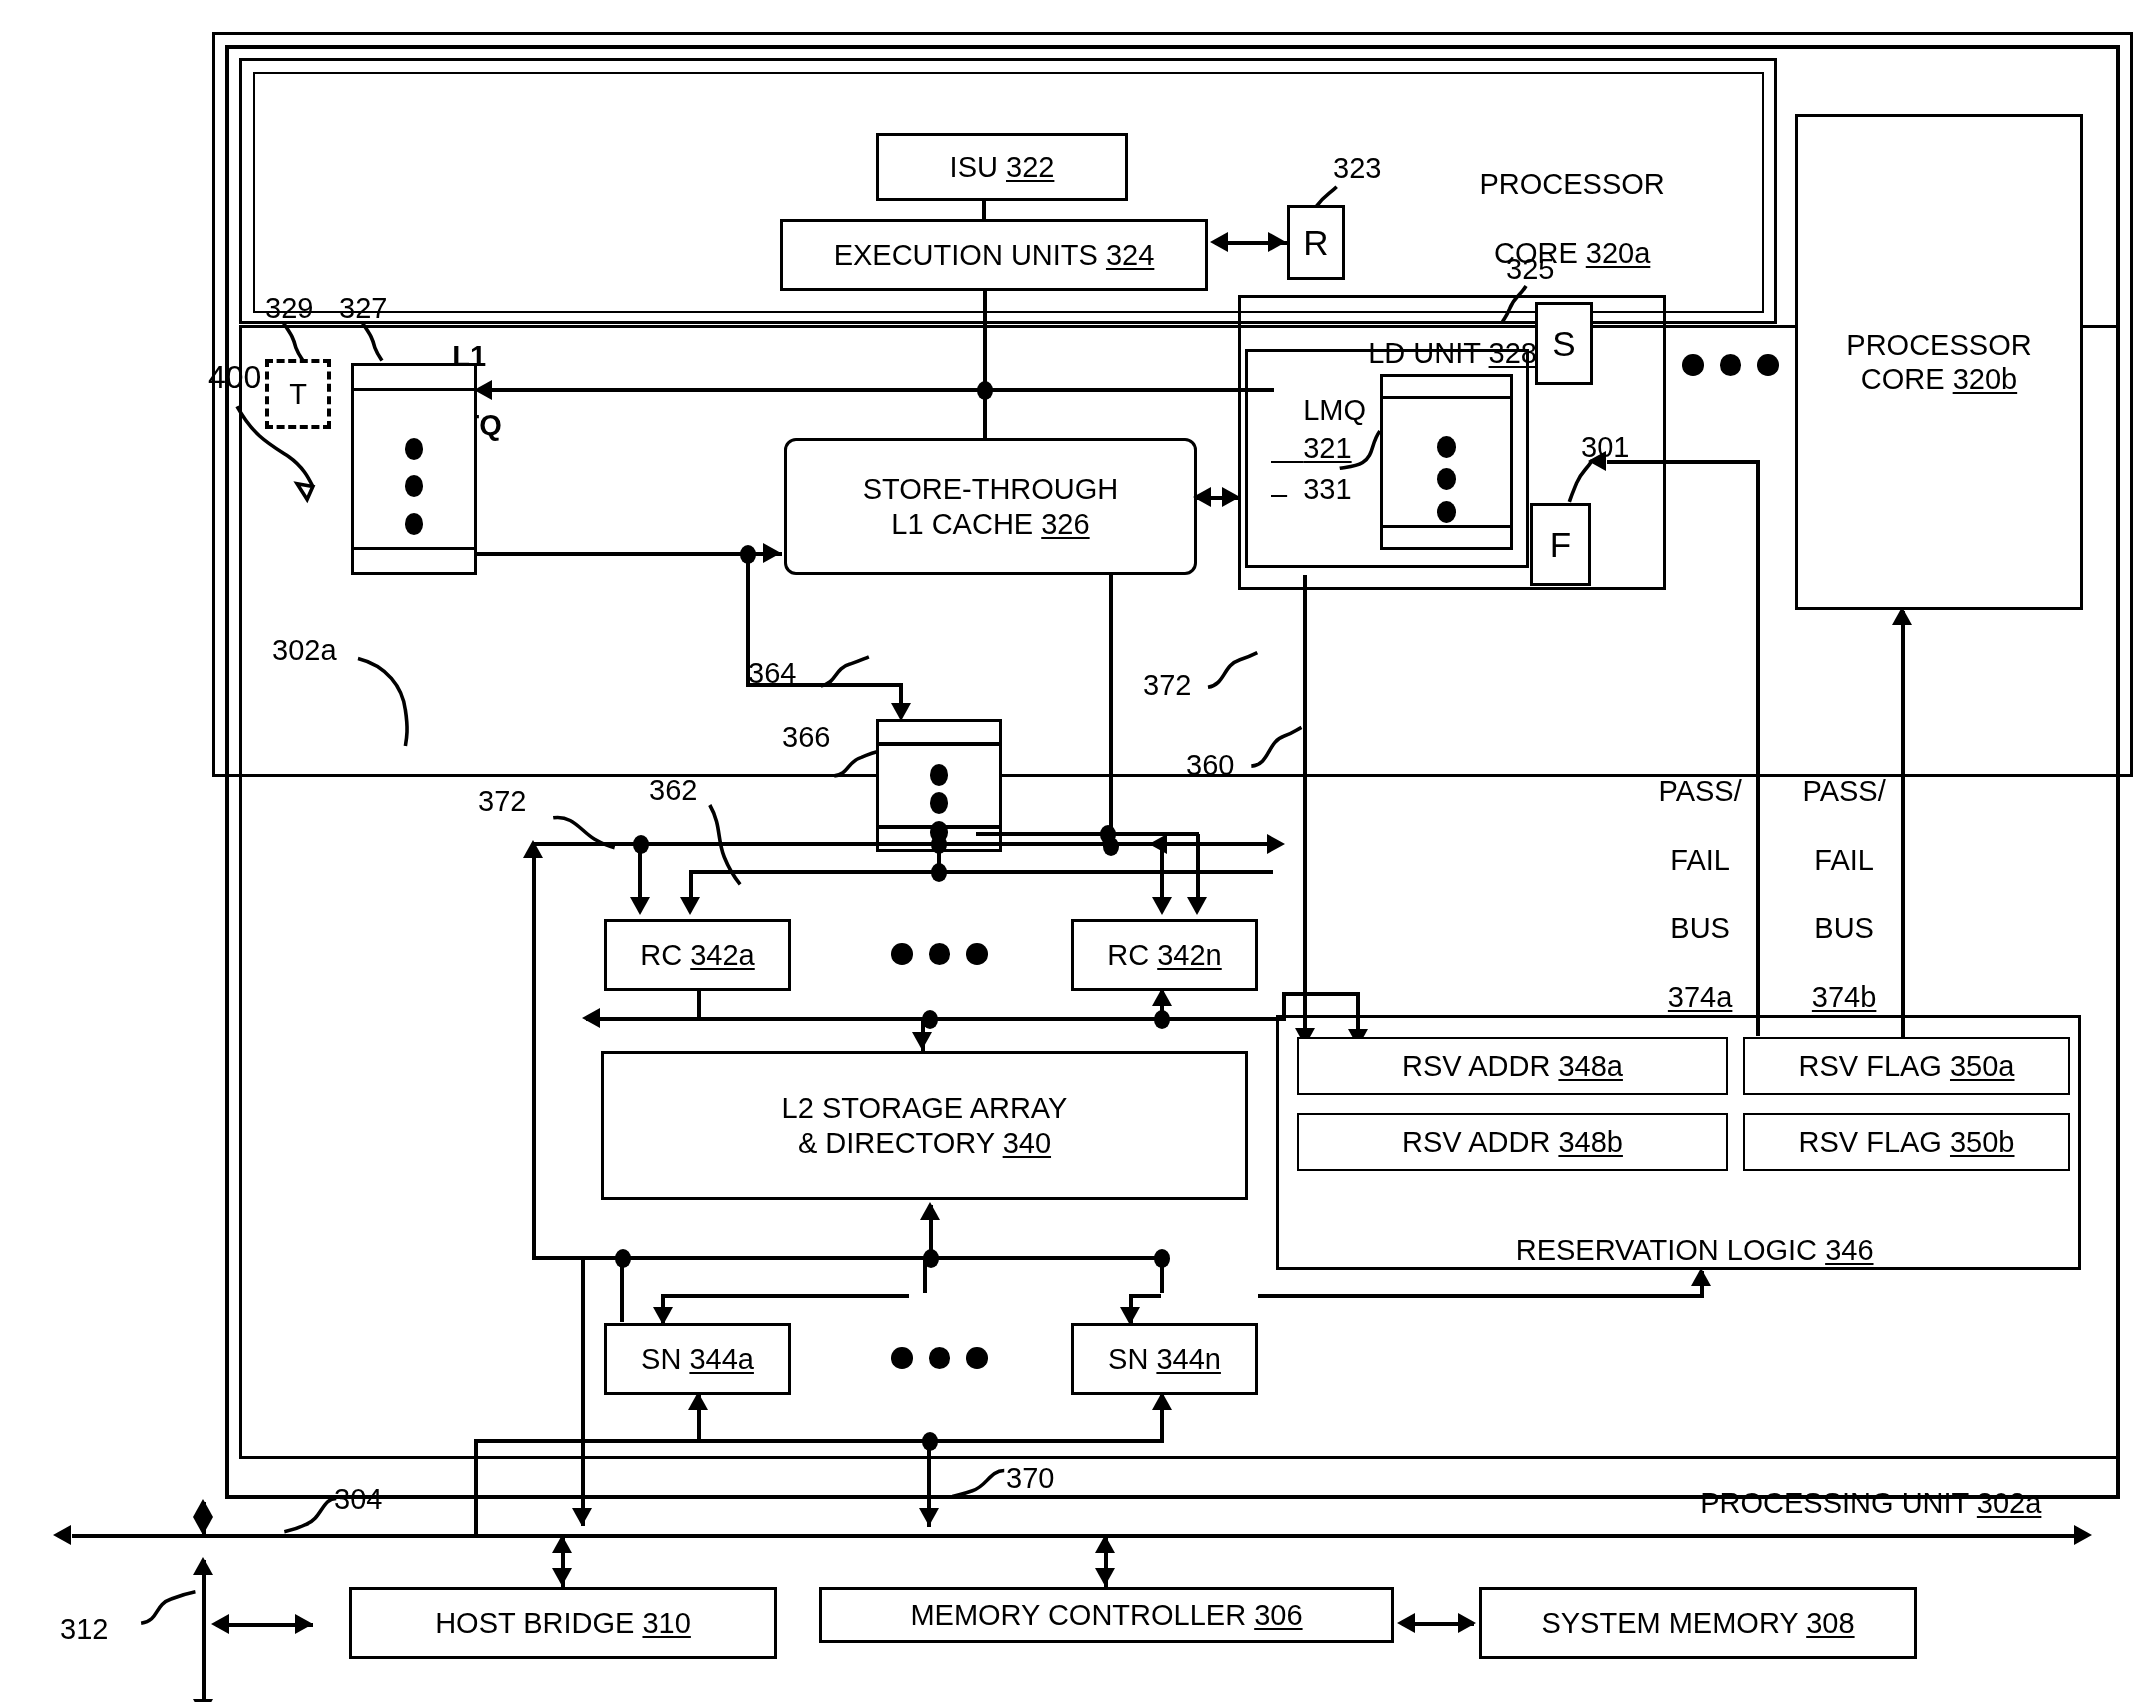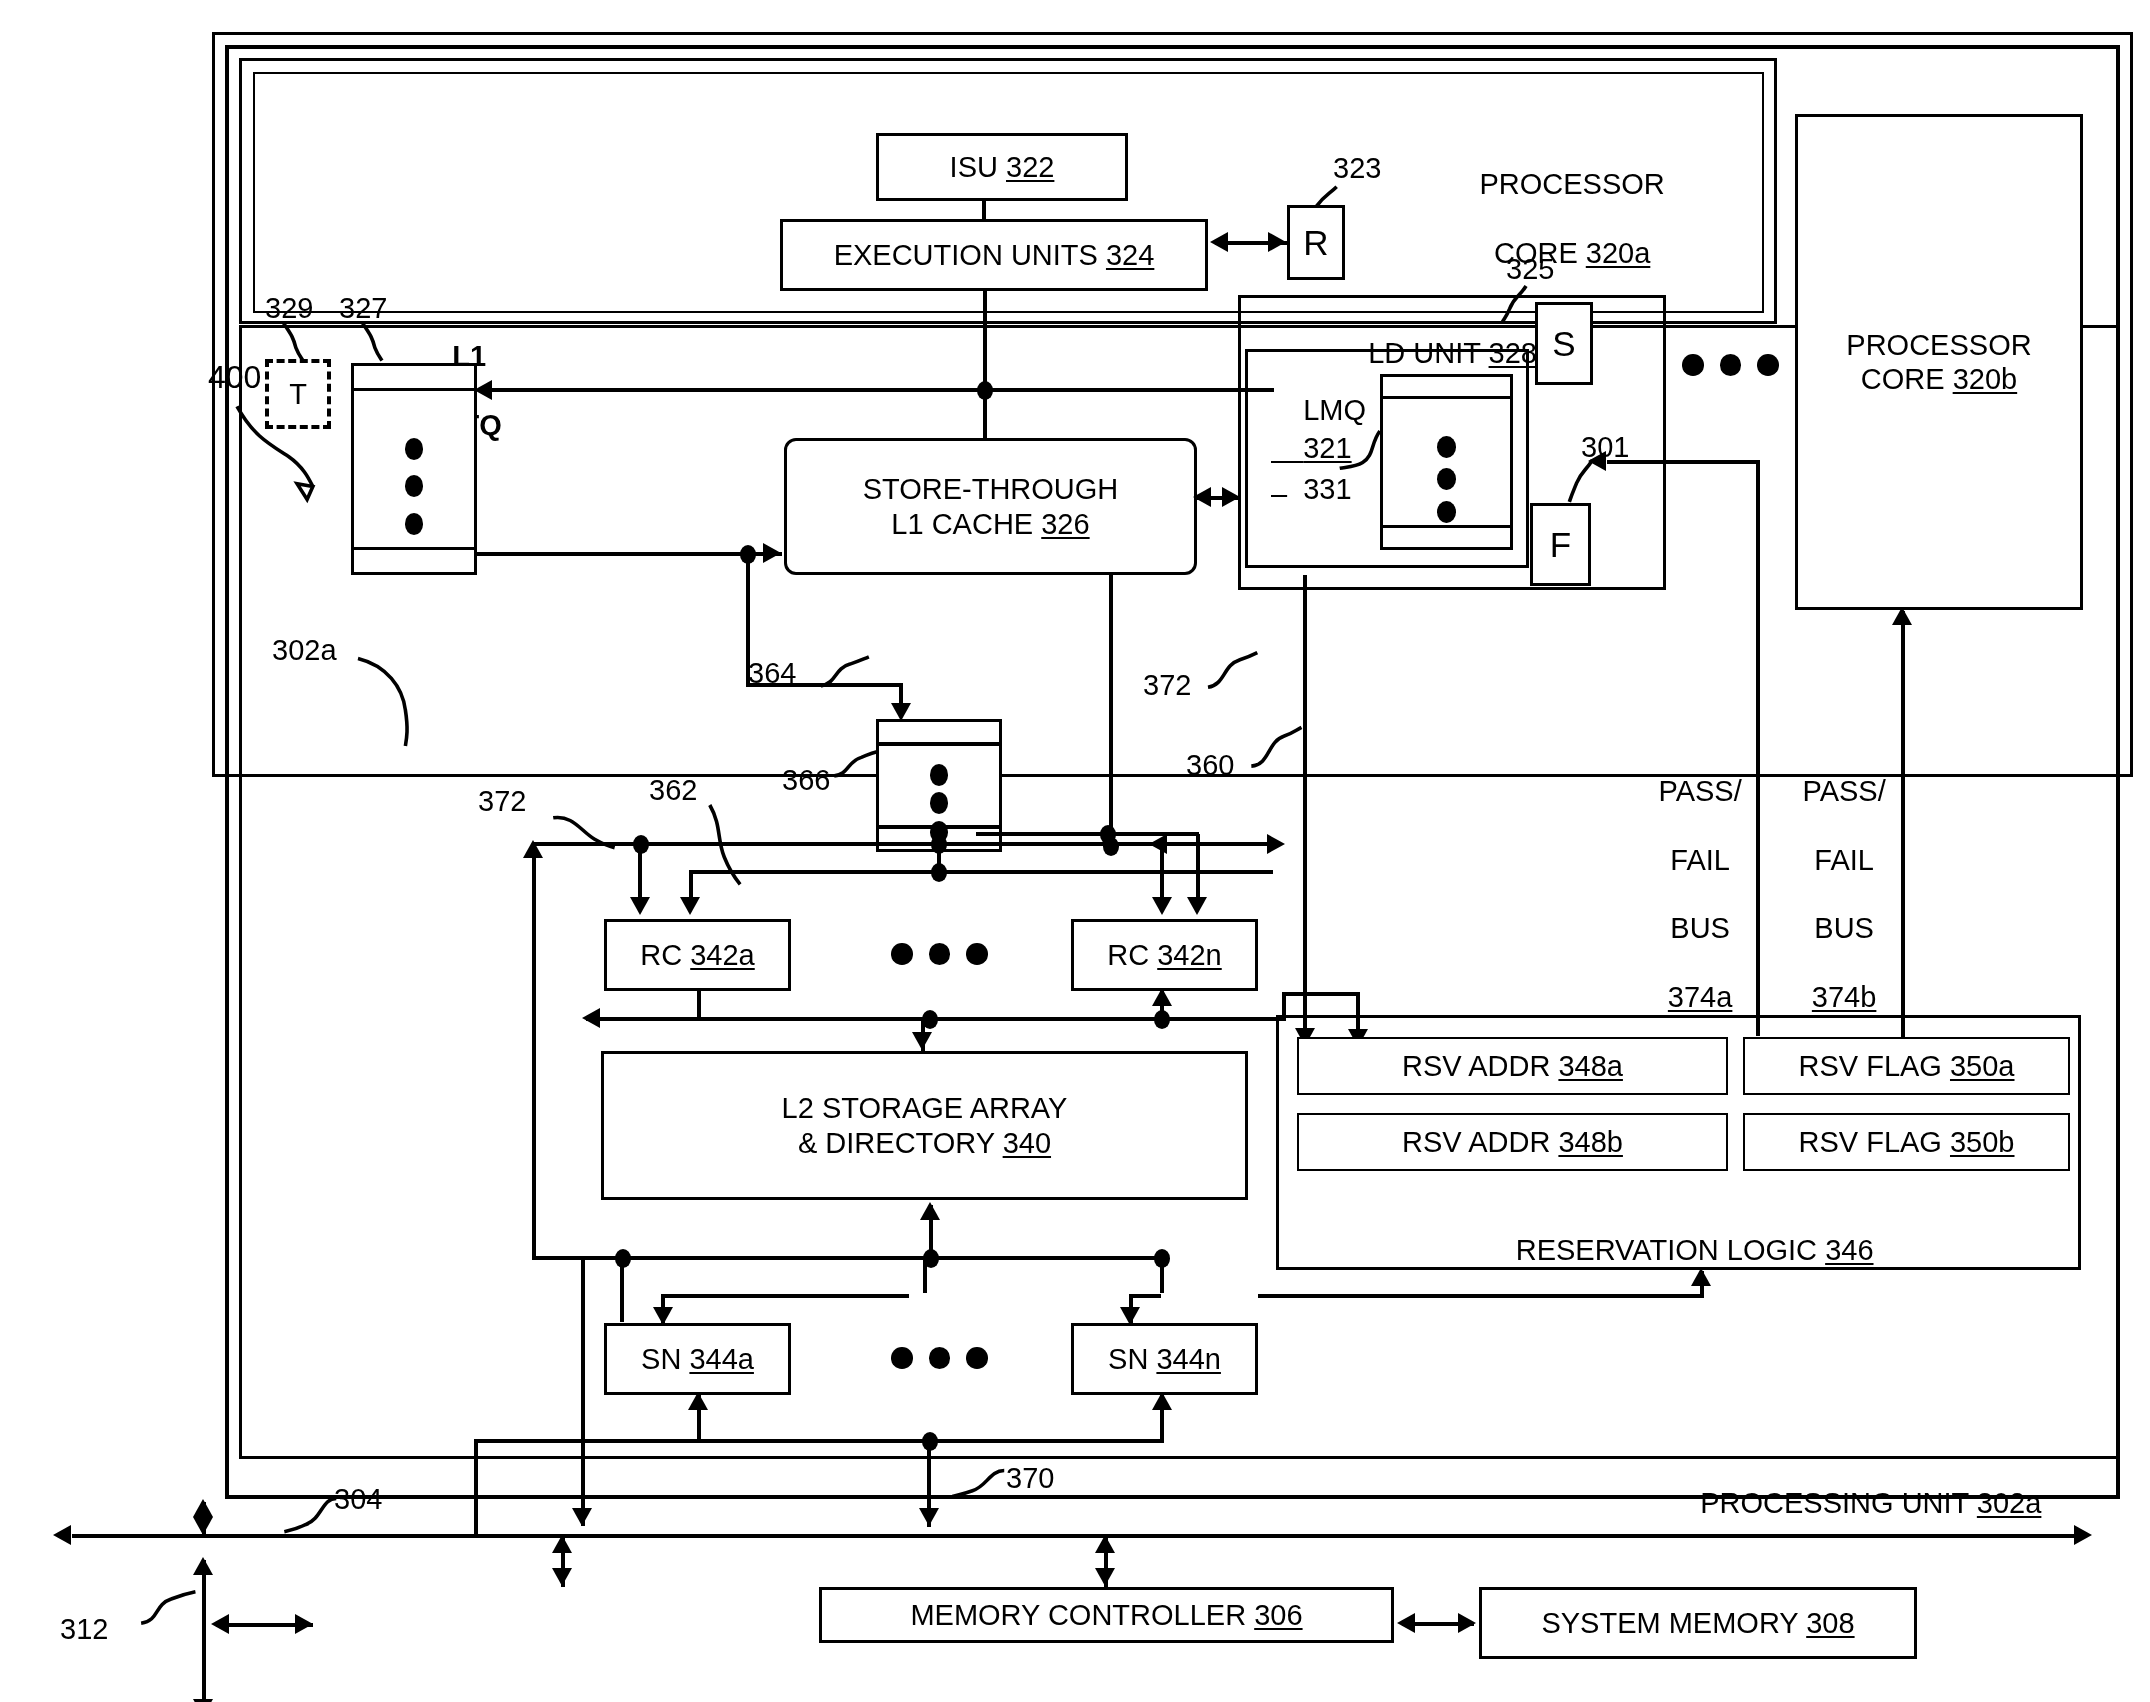--- a/index.html
+++ b/index.html
@@ -211,21 +211,21 @@
   <div class="line vl" style="left:899px;top:683px;height:25px;"></div>
   <div class="ah ah-d" style="left:891px;top:703px;"></div>
 
   <div class="stq" style="left:876px;top:719px;width:126px;height:133px;">
     <div class="bar" style="top:20px;"></div>
     <div class="bar" style="bottom:20px;"></div>
     <div class="d" style="top:42px;"></div>
     <div class="d" style="top:70px;"></div>
     <div class="d" style="top:99px;"></div>
   </div>
-  <div class="lbl" style="left:782px;top:763px;"><span>366</span></div>
+  <div class="lbl" style="left:782px;top:720px;"><span>366</span></div>
   <svg class="lead" style="left:834px;top:746px;width:49px;height:37px;" viewBox="0 0 68 52" width="49" height="37">
       <path d="M0,42 C20,40 18,22 38,16 C48,12 52,10 60,8"></path>
     </svg>
 
   <div class="lbl" style="left:478px;top:784px;"><span>372</span></div>
   <svg class="lead" style="left:553px;top:805px;width:79px;height:50px;" viewBox="0 0 110 70" width="79" height="50">
       <path d="M0,18 C28,14 38,36 58,48 C72,56 78,58 86,60"></path>
     </svg>
 
   <div class="lbl" style="left:649px;top:773px;"><span>362</span></div>
@@ -425,20 +425,23 @@
   <svg class="lead" style="left:141px;top:1589px;width:66px;height:50px;" viewBox="0 0 92 70" width="66" height="50">
       <path d="M0,48 C26,44 18,22 42,14 C58,8 66,6 76,4"></path>
     </svg>
   <div class="line vl" style="left:202px;top:1560px;height:158px;"></div>
   <div class="ah ah-u" style="left:193px;top:1557px;"></div>
   <div class="ah ah-d" style="left:193px;top:1699px;"></div>
   <div class="line hl" style="left:216px;top:1623px;width:97px;"></div>
   <div class="ah ah-l" style="left:211px;top:1614px;"></div>
   <div class="ah ah-r" style="left:295px;top:1614px;"></div>
 
+  <div class="box" style="left:349px;top:1587px;width:428px;height:72px;">
+    <span><span>HOST BRIDGE </span><span class="ref">310</span></span>
+  </div>
   <div class="box" style="left:819px;top:1587px;width:575px;height:56px;">
     <span><span>MEMORY CONTROLLER </span><span class="ref">306</span></span>
   </div>
   <div class="box" style="left:1479px;top:1587px;width:438px;height:72px;">
     <span><span>SYSTEM MEMORY </span><span class="ref">308</span></span>
   </div>
 
   <div class="line vl" style="left:561px;top:1538px;height:49px;"></div>
   <div class="ah ah-u" style="left:552px;top:1535px;"></div>
   <div class="ah ah-d" style="left:552px;top:1568px;"></div>

